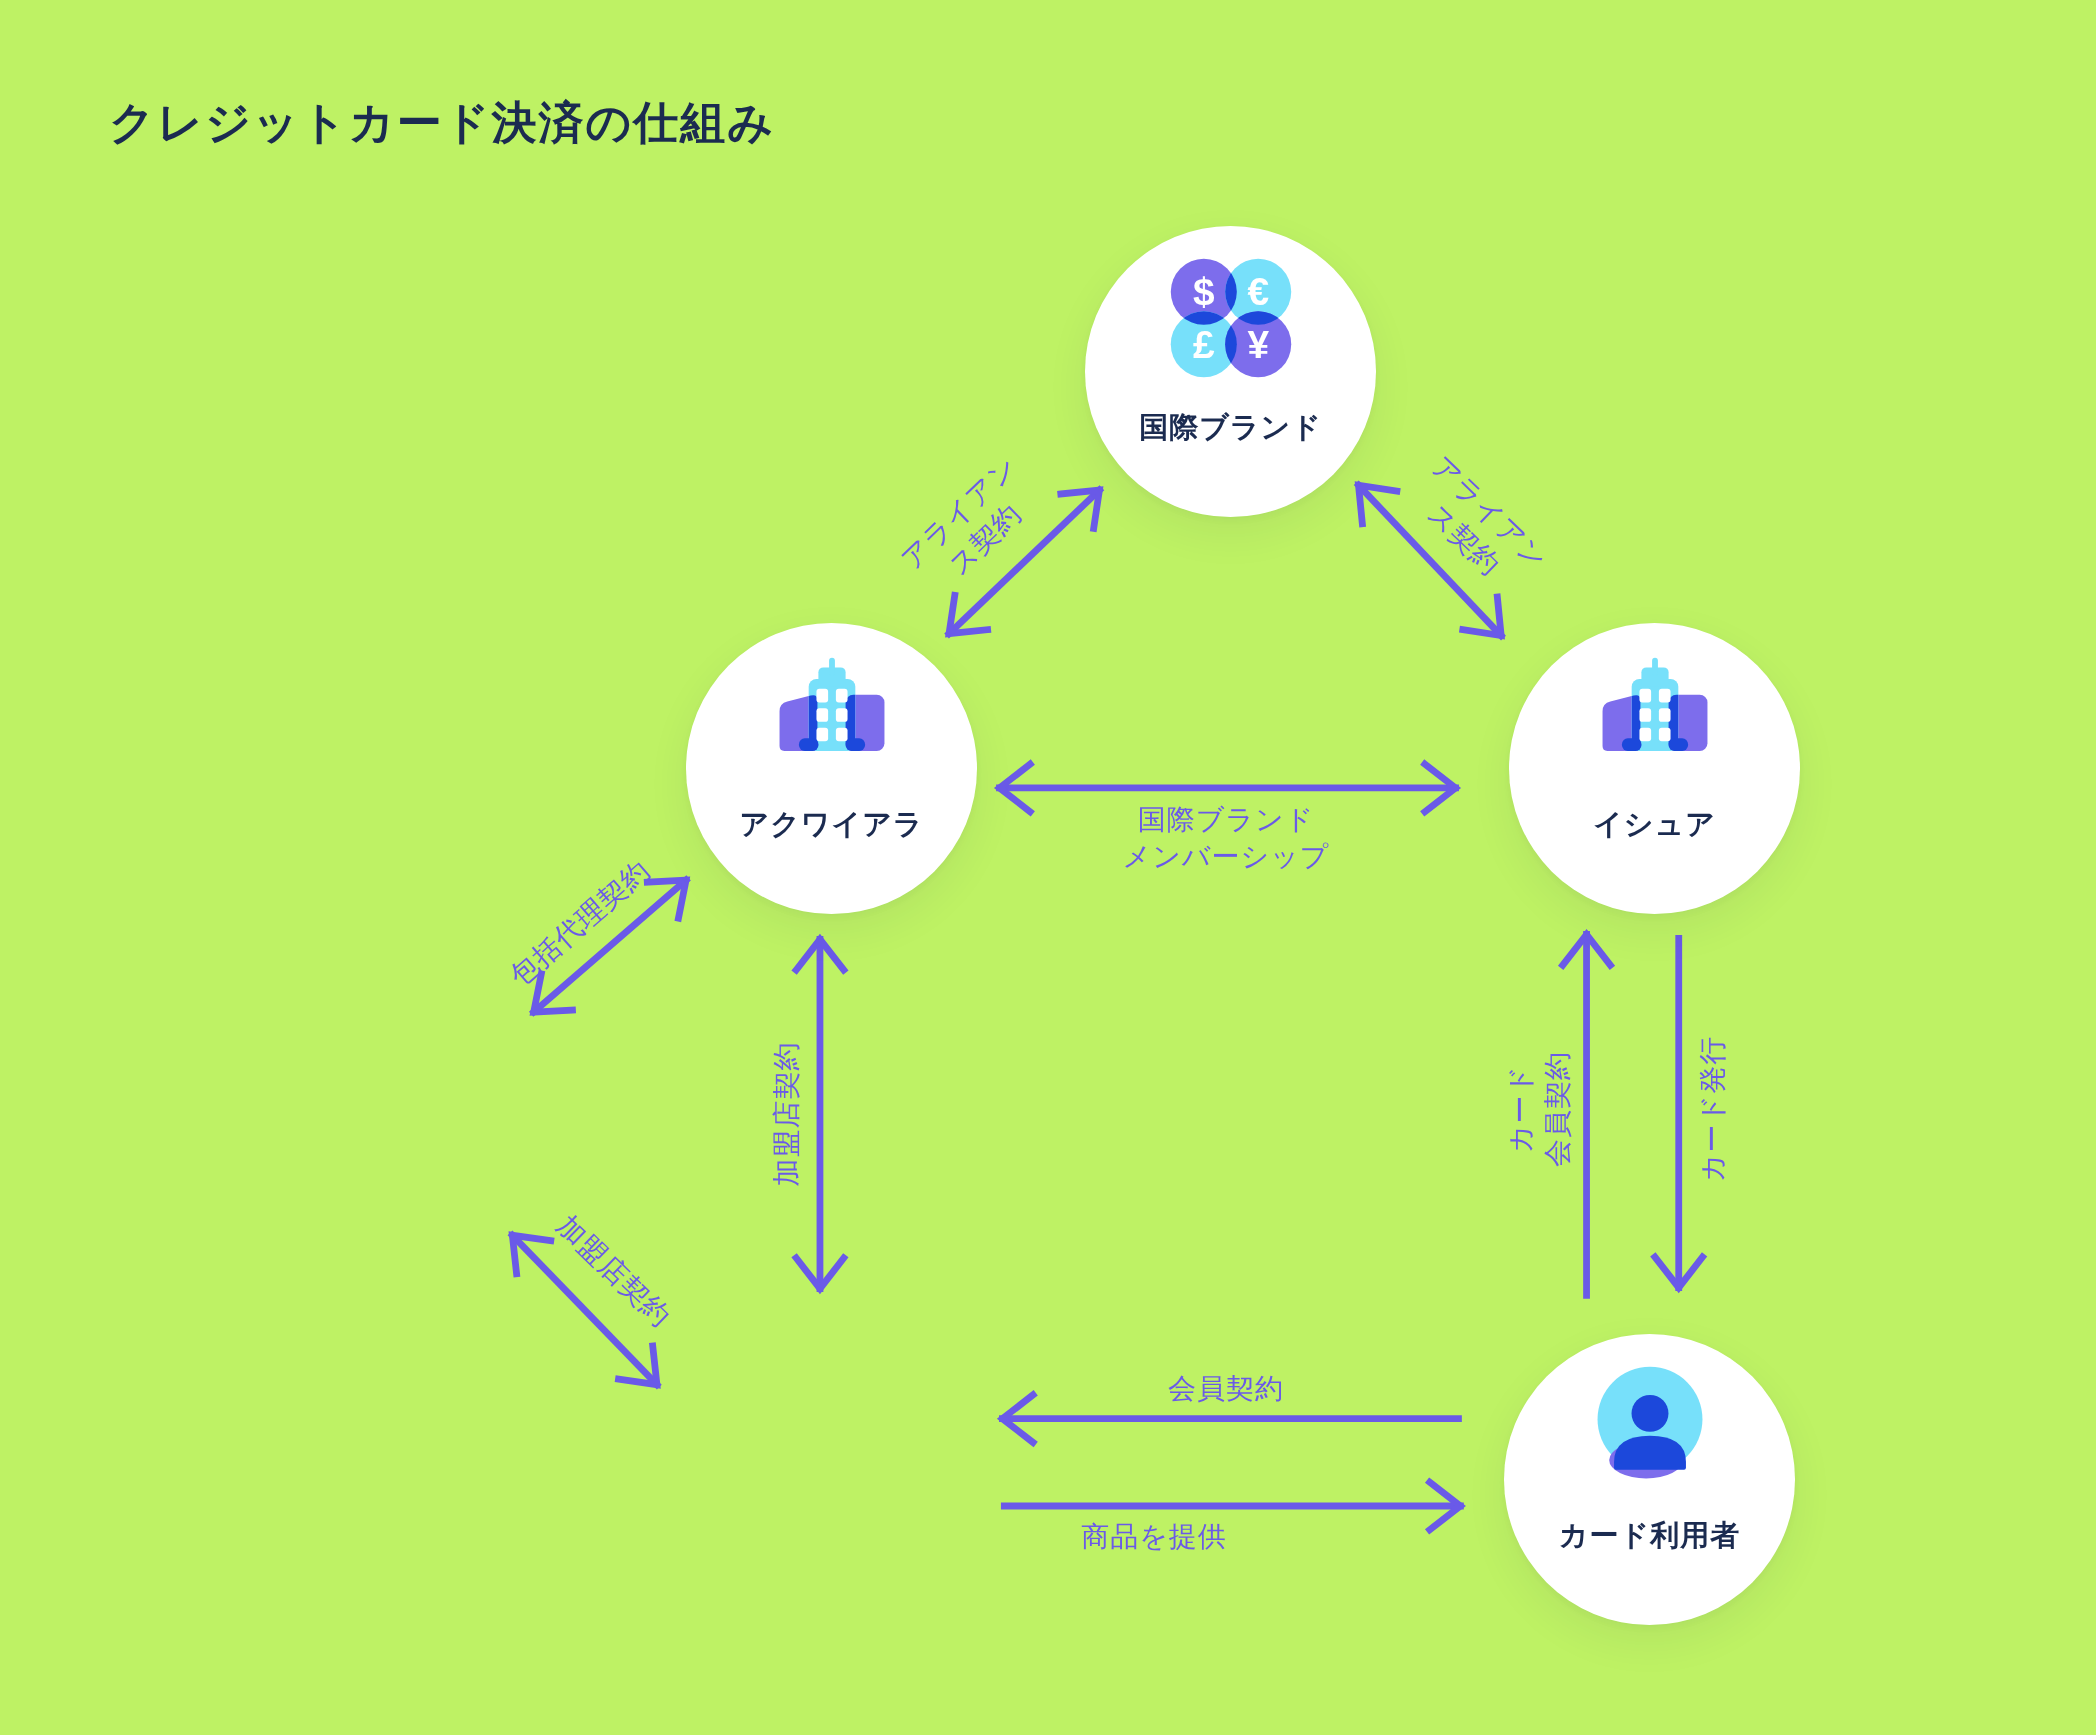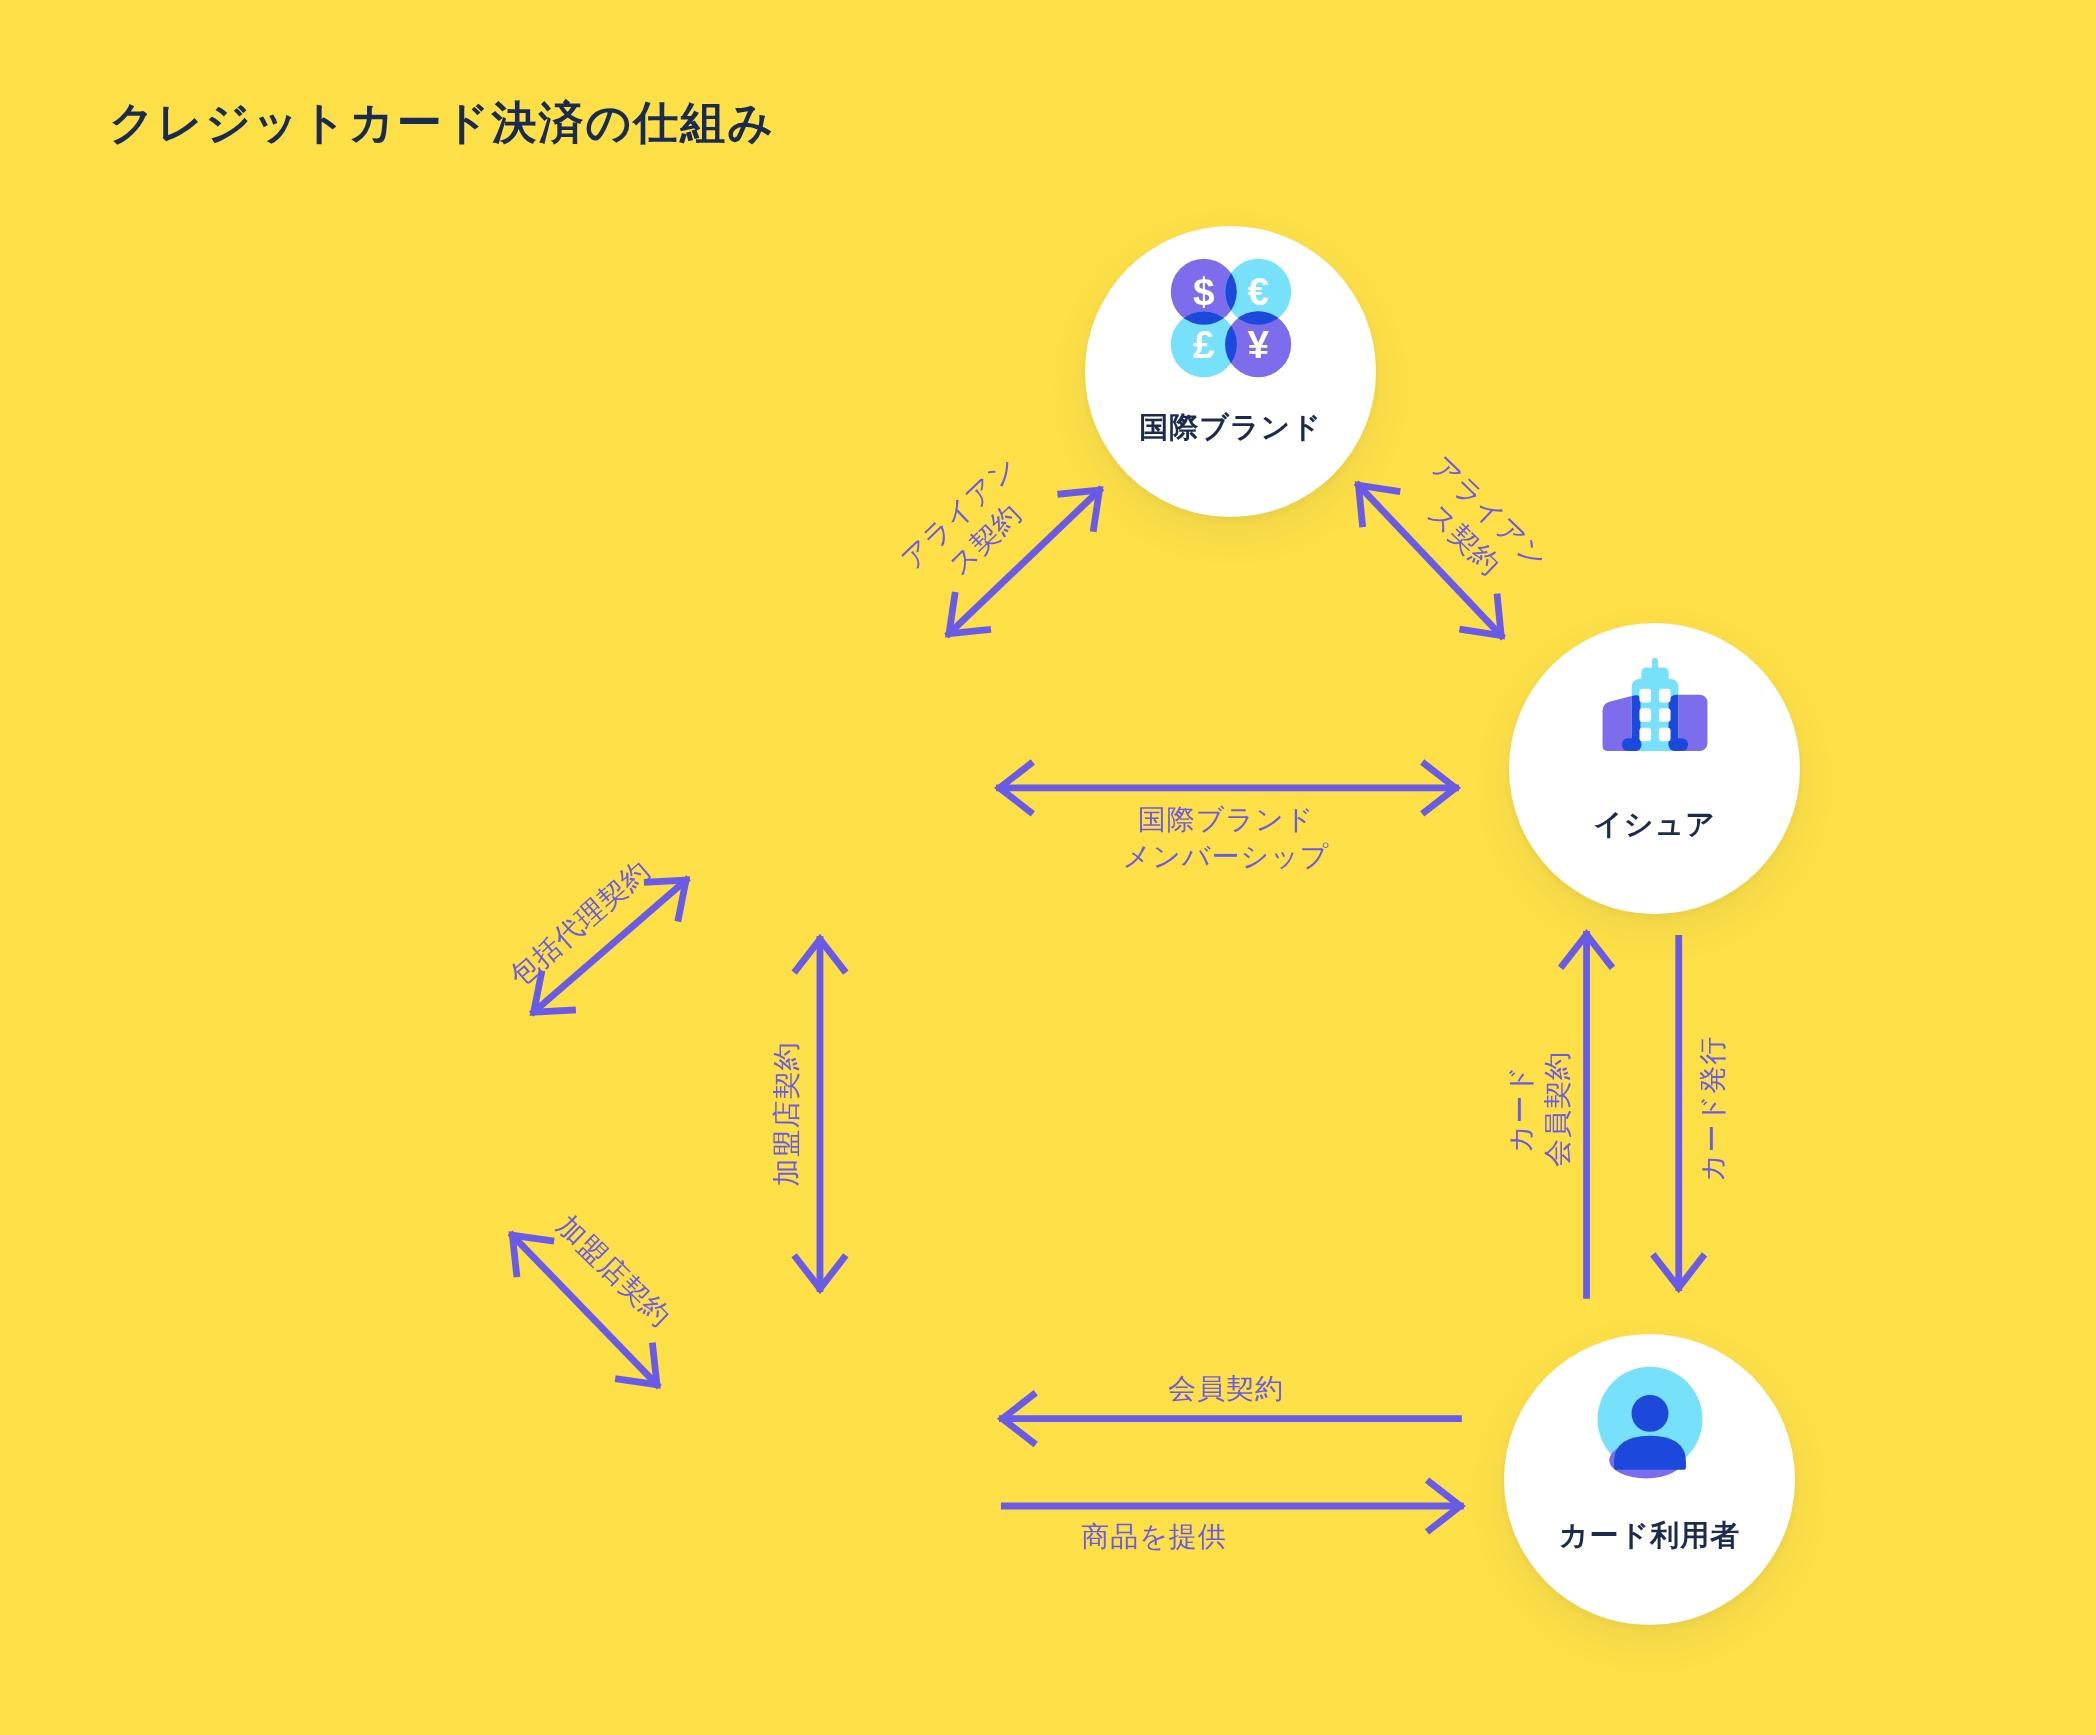--- a/index.html
+++ b/index.html
@@ -1,18 +1,18 @@
 <!DOCTYPE html>
 <html><head>
 <meta charset="utf-8">
 <style>
   html,body{margin:0;padding:0;}
   .canvas{
     position:relative; width:2096px; height:1735px;
-    background:#fde047; overflow:hidden;
+    background:#bef264; overflow:hidden;
     font-family:"Liberation Sans", sans-serif;
   }
   .page-title{
     position:absolute; left:109px; top:93px;
     font-size:45px; font-weight:700; color:#1B2B50; letter-spacing:1.9px;
   }
   .node{
     position:absolute; width:291px; height:291px; border-radius:50%;
     background:#FFFFFF;
     box-shadow:0 15.5px 43px rgba(27,43,80,0.07), 0 2.9px 7.8px rgba(27,43,80,0.04);
@@ -202,20 +202,26 @@
   <div class="edge-label" style="left:1226px; top:1388px; transform:translate(-50%,-50%);">会員契約</div>
   <div class="edge-label" style="left:1154px; top:1536px; transform:translate(-50%,-50%);">商品を提供</div>
 
   <div class="node" style="left:1085px; top:226px;">
     <svg class="icon" width="136" height="136" viewBox="0 0 140 140">
         <use href="#sym-currency"></use>
       </svg>
     <div class="node-label">国際ブランド</div>
   </div>
 
+  <div class="node" style="left:686px; top:623px;">
+    <svg class="icon" width="136" height="136" viewBox="0 0 140 140">
+        <use href="#sym-tower"></use>
+      </svg>
+    <div class="node-label">アクワイアラ</div>
+  </div>
 
   <div class="node" style="left:1509px; top:623px;">
     <svg class="icon" width="136" height="136" viewBox="0 0 140 140">
         <use href="#sym-tower"></use>
       </svg>
     <div class="node-label">イシュア</div>
   </div>
 
 
 

